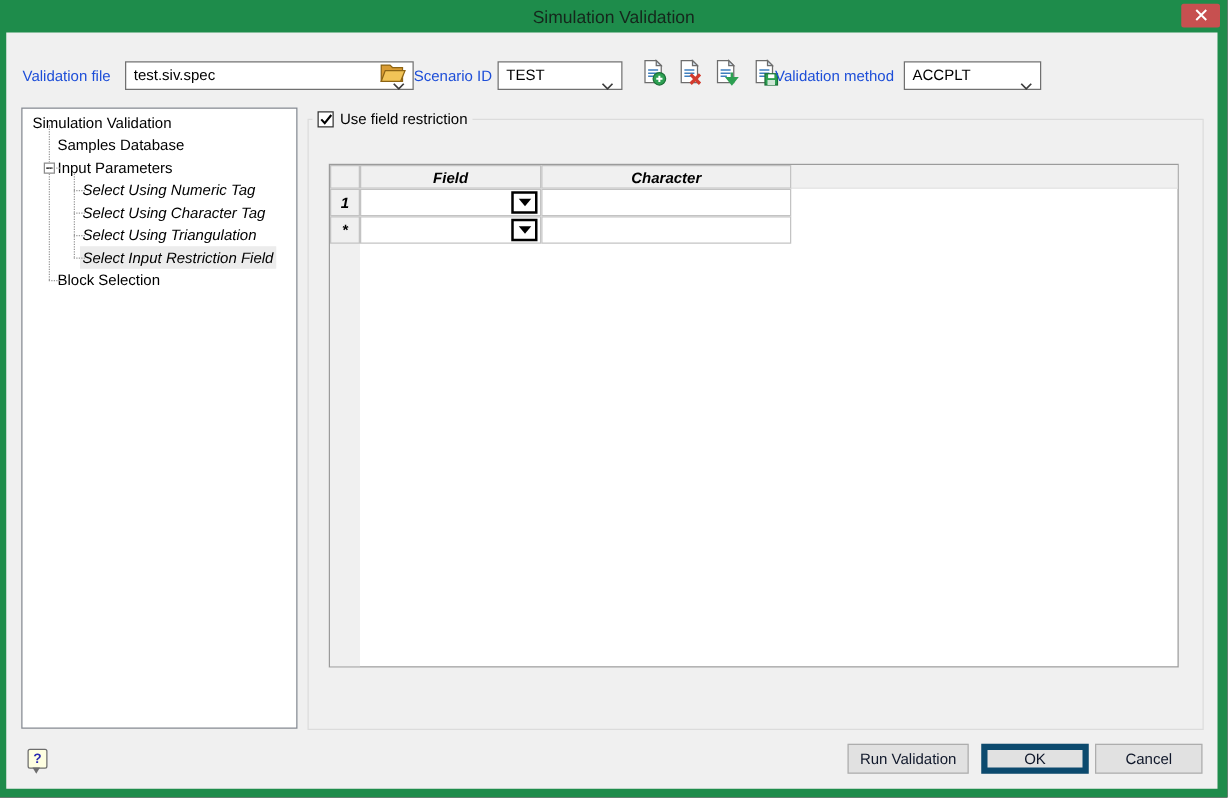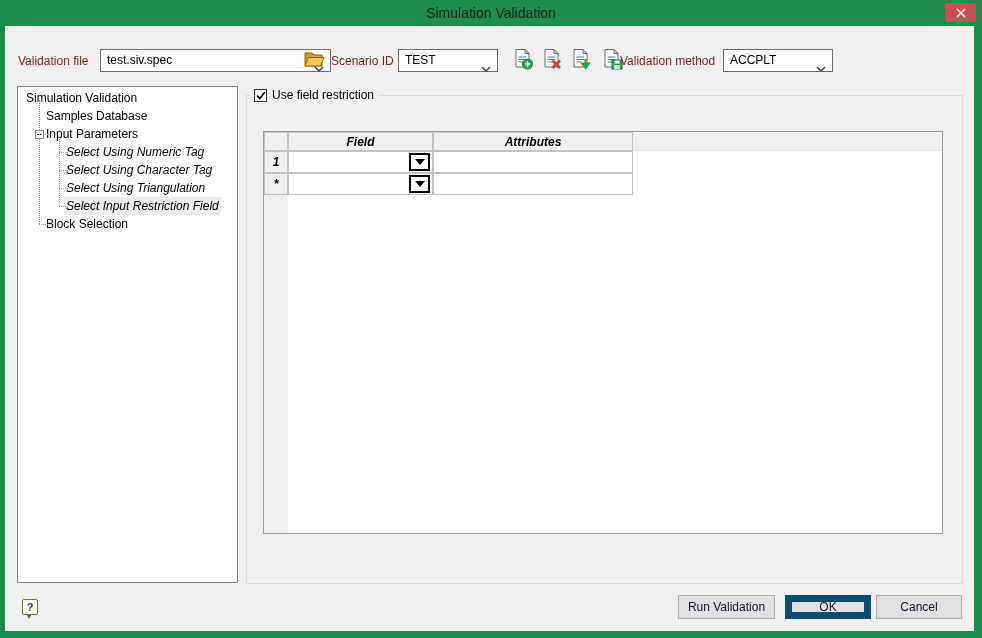--- a/index.html
+++ b/index.html
@@ -18,21 +18,21 @@
   .close-btn {
     position:absolute; right:6px; top:3px; width:31px; height:19px;
     background:#c75050; border-radius:2px; display:flex; align-items:center; justify-content:center;
     cursor:pointer;
   }
   .inner {
     position:absolute; left:5px; top:26px; right:8px; bottom:7px;
     background:#f0f0f0;
   }
 
-  .lbl { position:absolute; font-size:12px; color:#7f1d1d; height:16px; line-height:16px; white-space:nowrap; }
+  .lbl { position:absolute; font-size:12px; color:#1d4ed8; height:16px; line-height:16px; white-space:nowrap; }
 
   .combo {
     position:absolute; height:23px; background:#fff; border:1px solid #707070;
     font-size:12px; line-height:21px; padding-left:6px; color:#000; cursor:default;
   }
   .combo .chev { position:absolute; right:6px; top:8px; }
 
   .toolbtn {
     position:absolute; width:25px; height:25px; display:flex;
     align-items:center; justify-content:center; cursor:pointer; border:1px solid transparent;
@@ -110,21 +110,21 @@
     display:flex; align-items:center; justify-content:center; cursor:pointer;
   }
   .tri-down { width:0; height:0; border-left:5px solid transparent; border-right:5px solid transparent; border-top:6px solid #000; }
 
   
   .btn {
     position:absolute; height:24px; background:#e1e1e1; border:1px solid #adadad;
     font-size:12px; font-family:"Liberation Sans", sans-serif; color:#0f172a; cursor:pointer;
     display:flex; align-items:center; justify-content:center;
   }
-  .btn.default { border:7px solid #0c4a6e; }
+  .btn.default { border:5px solid #0c4a6e; }
   .btn-run { left:673px; top:569px; width:97px; }
   .btn-ok { left:780px; top:569px; width:86px; }
   .btn-cancel { left:871px; top:569px; width:86px; }
 
   .help-btn {
     position:absolute; left:17px; top:573px; width:16px; height:16px;
     background:#ffffe1; border:1px solid #6d6d6d; border-radius:2px;
     display:flex; align-items:center; justify-content:center;
     font-size:11px; font-weight:bold; color:#2b2bb0; cursor:pointer;
   }
@@ -282,21 +282,21 @@
       </span>
       <span class="cb-label">Use field restriction</span>
     </div>
 
     <div class="grid">
       <div class="g-rowheadstrip"></div>
       <div class="g-headband"></div>
 
       <div class="g-cell hd g-h0"></div>
       <div class="g-cell hd g-h1">Field</div>
-      <div class="g-cell hd g-h2">Attributes</div>
+      <div class="g-cell hd g-h2">Character</div>
 
       <div class="g-cell rh g-r1h">1</div>
       <div class="g-cell g-r1f">
         <span></span>
         <span class="cell-combo-btn">
           <span class="tri-down"></span>
         </span>
       </div>
       <div class="g-cell g-r1a">
         <span></span>

